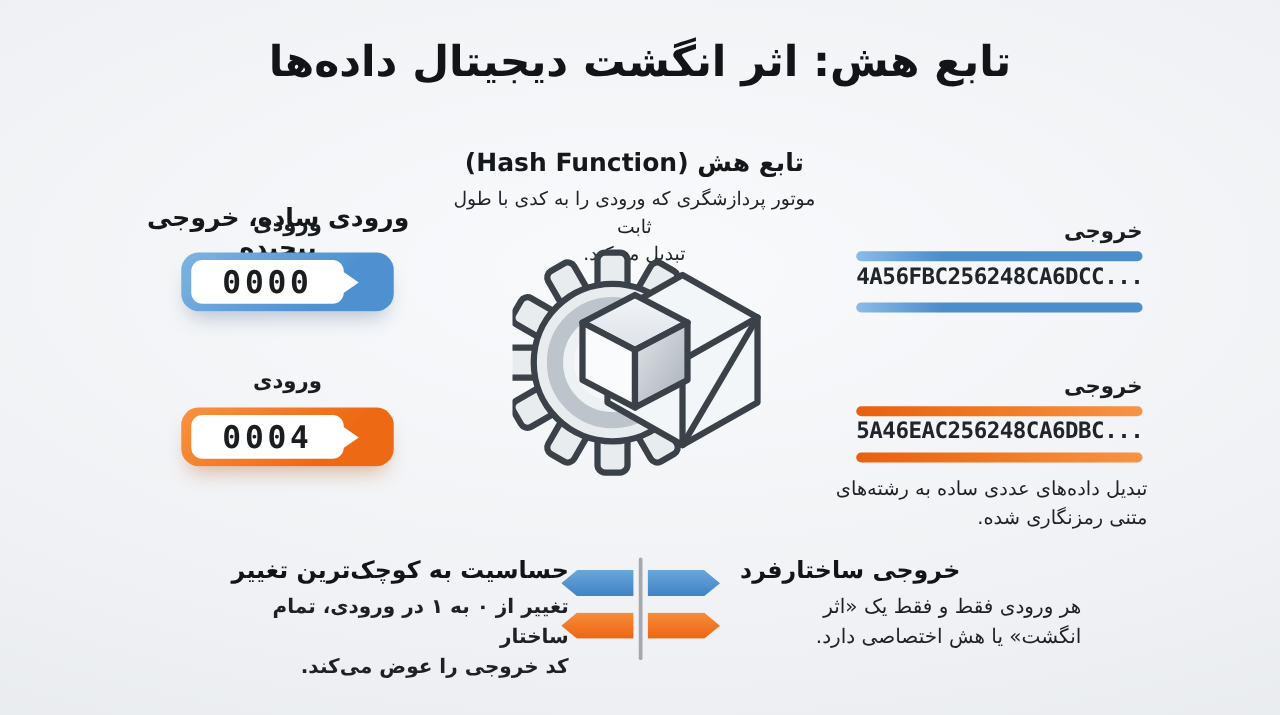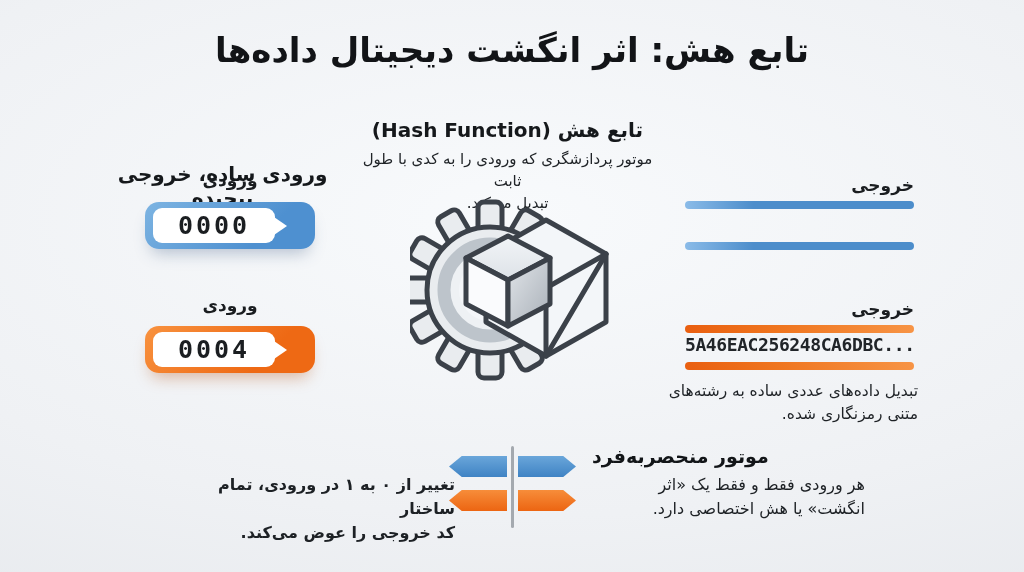--- a/index.html
+++ b/index.html
@@ -157,38 +157,40 @@
 
         <polygon points="98,46 140,68 98,90 56,68" fill="url(#faceT)"></polygon>
         <polygon points="56,68 98,90 98,136 56,114" fill="#fafbfd"></polygon>
         <polygon points="140,68 140,114 98,136 98,90" fill="url(#faceR)"></polygon>
       </g>
     </svg>
   </div>
 
   <div class="abs io-label out-label out-label-1">خروجی</div>
   <div class="abs bar bar-blue bar-1a"></div>
+  <div class="abs hash hash-1">4A56FBC256248CA6DCC...</div>
   <div class="abs bar bar-blue bar-1b"></div>
 
   <div class="abs io-label out-label out-label-2">خروجی</div>
   <div class="abs bar bar-orange bar-2a"></div>
   <div class="abs hash hash-2">5A46EAC256248CA6DBC...</div>
   <div class="abs bar bar-orange bar-2b"></div>
 
   <div class="abs out-caption pre">تبدیل داده‌های عددی ساده به رشته‌های
 متنی رمزنگاری شده.</div>
 
+  <div class="abs b-heading bl-heading">حساسیت به کوچک‌ترین تغییر</div>
   <div class="abs b-body bl-body pre">تغییر از ۰ به ۱ در ورودی، تمام ساختار
 کد خروجی را عوض می‌کند.</div>
 
   <div class="abs arrows">
     <span class="arrow arrow-blue arrow-left a-tl"></span>
     <span class="arrow arrow-blue arrow-right a-tr"></span>
     <span class="arrow arrow-orange arrow-left a-bl"></span>
     <span class="arrow arrow-orange arrow-right a-br"></span>
     <span class="divider"></span>
   </div>
 
-  <div class="abs b-heading br-heading">موتور منحصربه‌فرد</div>
+  <div class="abs b-heading br-heading">خروجی ساختار‌فرد</div>
   <div class="abs b-body br-body pre">هر ورودی فقط و فقط یک «اثر
 انگشت» یا هش اختصاصی دارد.</div>
 
 </div>
 
 </body></html>

